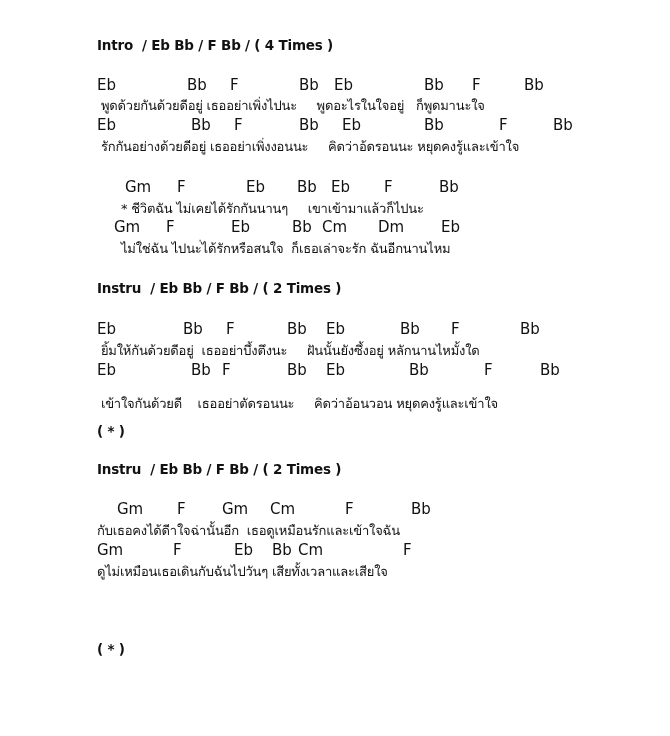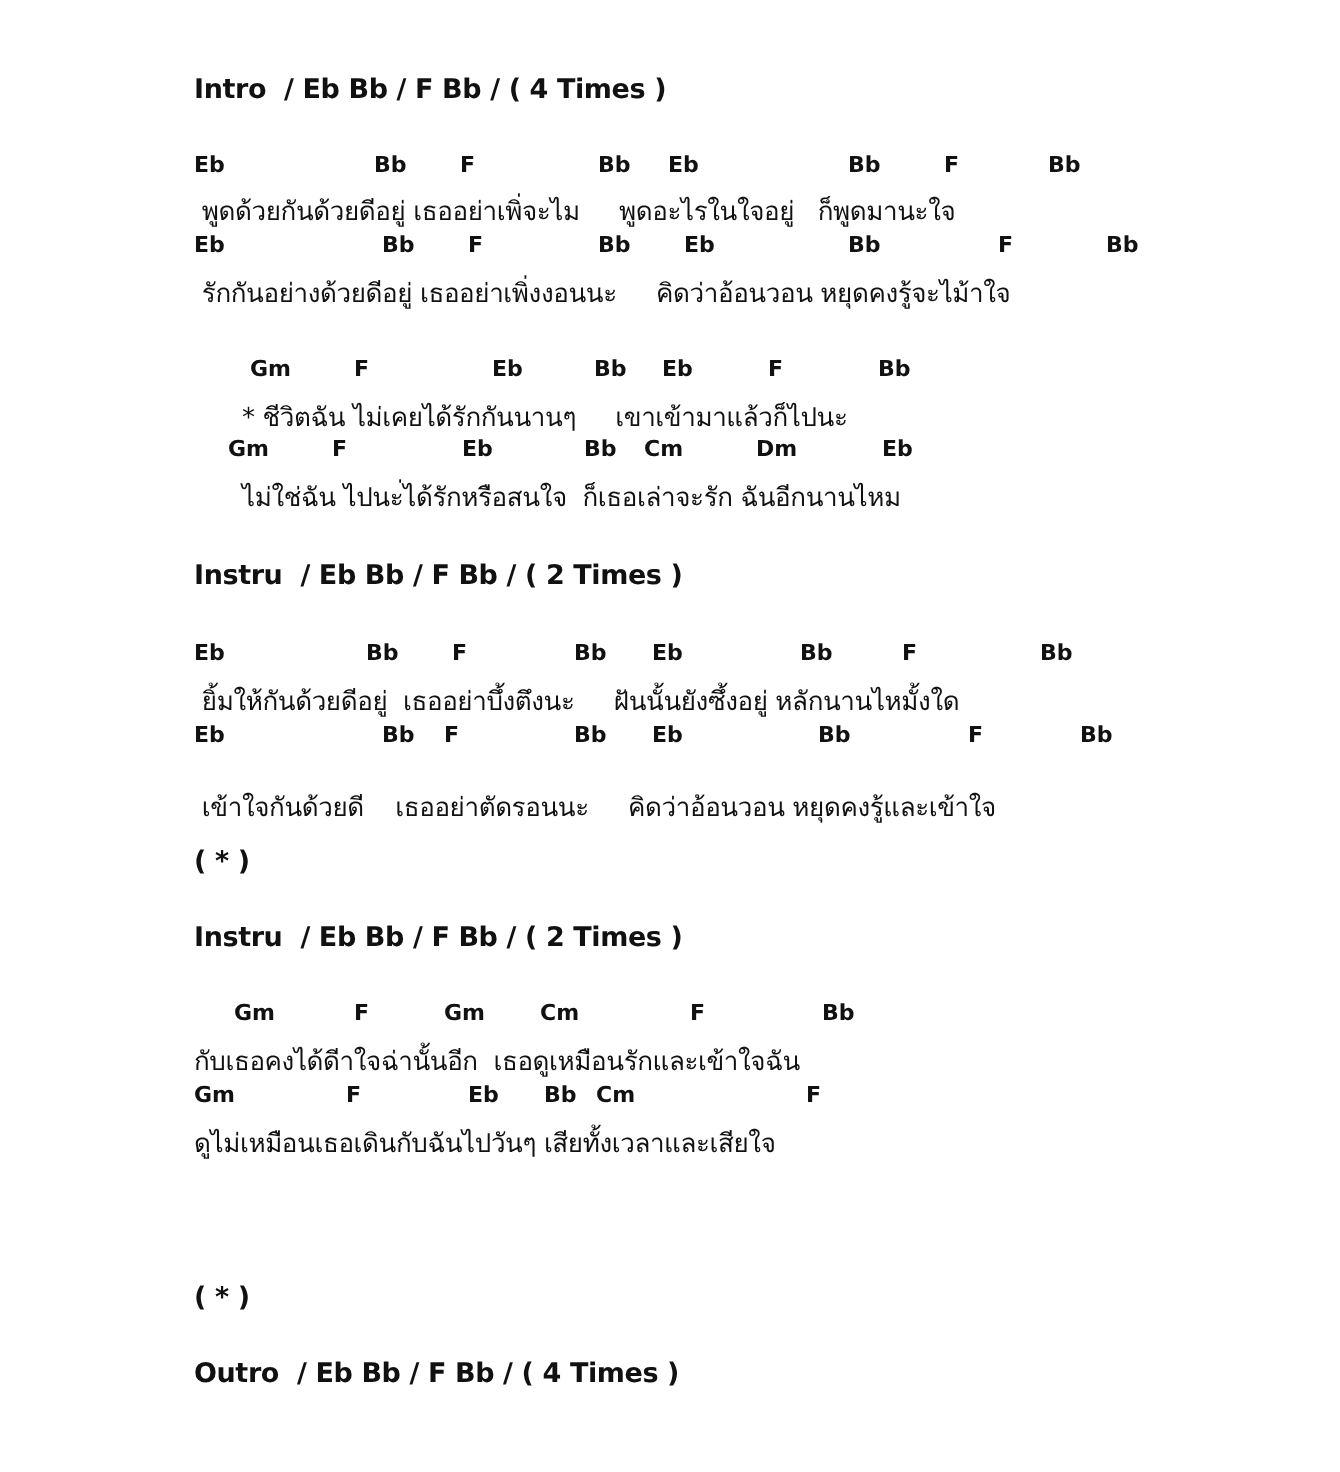--- a/index.html
+++ b/index.html
@@ -1,49 +1,49 @@
 <!DOCTYPE html>
 <html><head>
   <meta charset="utf-8">
   <style>
     html, body { margin: 0; padding: 0; background: #ffffff; }
     body { width: 670px; height: 736px; position: relative; overflow: hidden;
            font-family: "DejaVu Sans", "Liberation Sans", sans-serif; color: #111; }
     .sheet { position: absolute; left: 0; top: 0; width: 670px; height: 736px; padding-left: 32px; }
     .hdr { position: absolute; left: 97px; font-weight: bold; font-size: 13.5px; white-space: pre; letter-spacing: -0.2px; }
-    .chord { position: absolute; font-weight: bold; font-size: 11px; white-space: pre; }
+    .chord { position: absolute; font-weight: normal; font-size: 15px; white-space: pre; }
     .lyric { position: absolute; font-size: 13px; white-space: pre; letter-spacing: -0.2px; }
   </style>
 </head>
 <body>
 
 <div class="sheet">
 
   <div class="hdr" style="top:37px">Intro  / Eb Bb / F Bb / ( 4 Times )</div>
 
   <div>
     <span class="chord" style="left:97px;top:76px">Eb</span>
     <span class="chord" style="left:187px;top:76px">Bb</span>
     <span class="chord" style="left:230px;top:76px">F</span>
     <span class="chord" style="left:299px;top:76px">Bb</span>
     <span class="chord" style="left:334px;top:76px">Eb</span>
     <span class="chord" style="left:424px;top:76px">Bb</span>
     <span class="chord" style="left:472px;top:76px">F</span>
     <span class="chord" style="left:524px;top:76px">Bb</span>
-    <div class="lyric" style="left:97px;top:95px"> พูดด้วยกันด้วยดีอยู่ เธออย่าเพิ่จะไม     พูดอะไรในใจอยู่   ก็พูดมานะใจ</div>
+    <div class="lyric" style="left:97px;top:95px"> พูดด้วยกันด้วยดีอยู่ เธออย่าเพิ่งไปนะ     พูดอะไรในใจอยู่   ก็พูดมานะใจ</div>
 
     <span class="chord" style="left:97px;top:116px">Eb</span>
     <span class="chord" style="left:191px;top:116px">Bb</span>
     <span class="chord" style="left:234px;top:116px">F</span>
     <span class="chord" style="left:299px;top:116px">Bb</span>
     <span class="chord" style="left:342px;top:116px">Eb</span>
     <span class="chord" style="left:424px;top:116px">Bb</span>
     <span class="chord" style="left:499px;top:116px">F</span>
     <span class="chord" style="left:553px;top:116px">Bb</span>
-    <div class="lyric" style="left:97px;top:136px"> รักกันอย่างด้วยดีอยู่ เธออย่าเพิ่งงอนนะ     คิดว่าอ้อนวอน หยุดคงรู้จะไม้าใจ</div>
+    <div class="lyric" style="left:97px;top:136px"> รักกันอย่างด้วยดีอยู่ เธออย่าเพิ่งงอนนะ     คิดว่าอ้ดรอนนะ หยุดคงรู้และเข้าใจ</div>
   </div>
 
   <div>
     <span class="chord" style="left:125px;top:178px">Gm</span>
     <span class="chord" style="left:177px;top:178px">F</span>
     <span class="chord" style="left:246px;top:178px">Eb</span>
     <span class="chord" style="left:297px;top:178px">Bb</span>
     <span class="chord" style="left:331px;top:178px">Eb</span>
     <span class="chord" style="left:384px;top:178px">F</span>
     <span class="chord" style="left:439px;top:178px">Bb</span>
@@ -98,15 +98,14 @@
     <span class="chord" style="left:97px;top:541px">Gm</span>
     <span class="chord" style="left:173px;top:541px">F</span>
     <span class="chord" style="left:234px;top:541px">Eb</span>
     <span class="chord" style="left:272px;top:541px">Bb</span>
     <span class="chord" style="left:298px;top:541px">Cm</span>
     <span class="chord" style="left:403px;top:541px">F</span>
     <div class="lyric" style="left:97px;top:561px">ดูไม่เหมือนเธอเดินกับฉันไปวันๆ เสียทั้งเวลาและเสียใจ</div>
   </div>
 
   <div class="hdr" style="top:641px">( * )</div>
-  <div class="hdr" style="top:679px">Outro  / Eb Bb / F Bb / ( 4 Times )</div>
 
 </div>
 
 </body></html>

